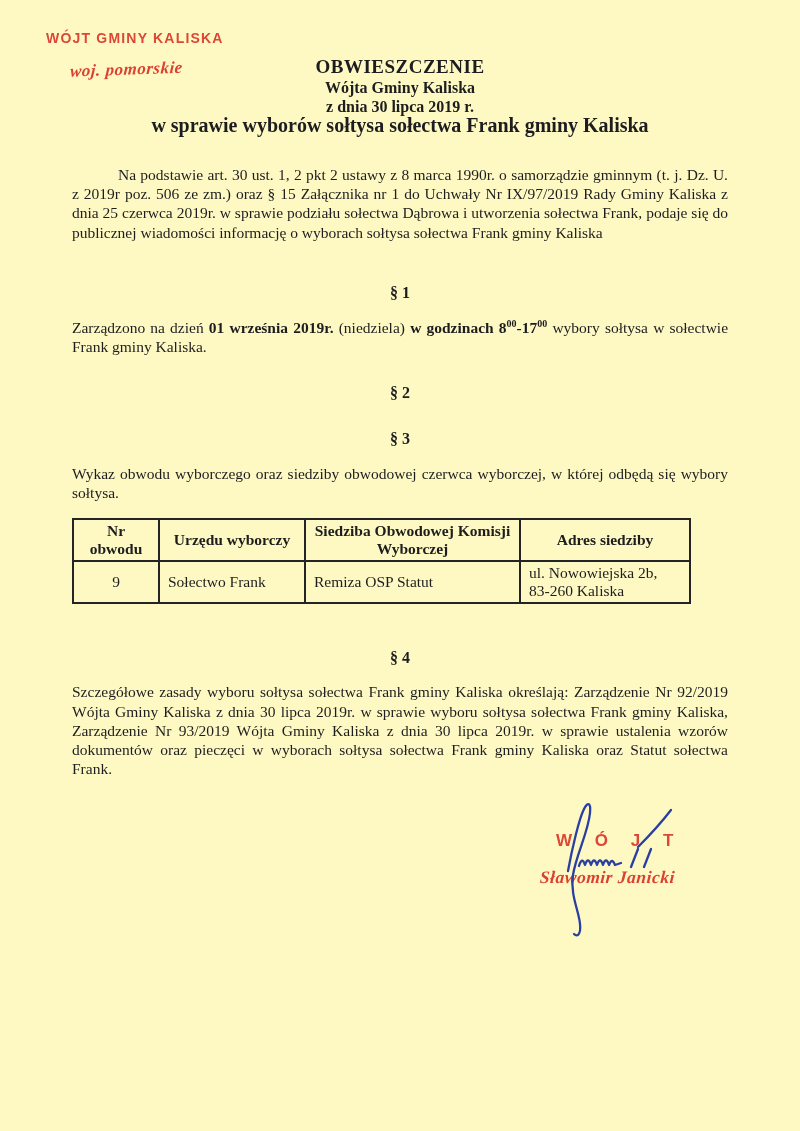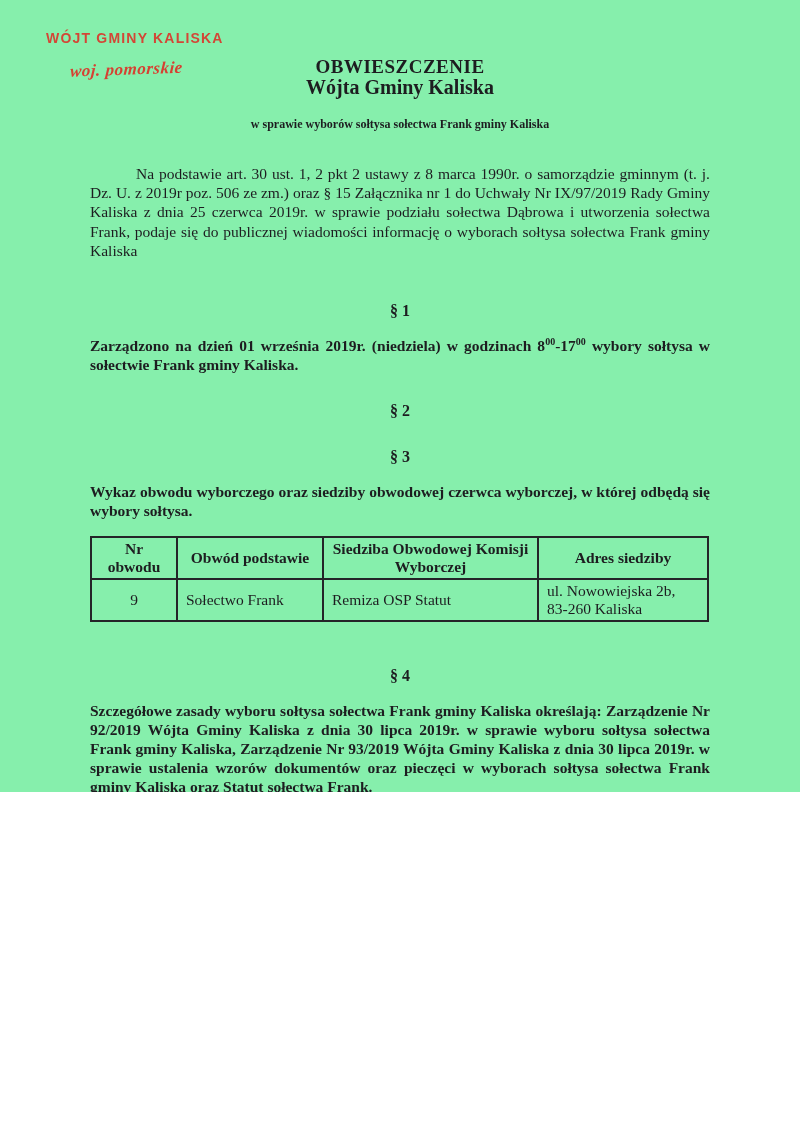--- a/index.html
+++ b/index.html
@@ -1,20 +1,20 @@
 <!DOCTYPE html>
 <html style="--stamp-red: #da382c; --signature-blue: #2b3fa3; --ink: #1d1d20;"><head>
 <meta charset="utf-8">
 <style>
   html, body { margin: 0; padding: 0; background: #ffffff; }
   .page {
     position: relative;
     width: 800px;
-    height: 792px;
-    background: #86efac;
+    height: 1131px;
+    background: #fef9c3;
     font-family: "Liberation Serif", "DejaVu Serif", serif;
     color: var(--ink, #1d1d20);
     overflow: hidden;
   }
 
   
   .office-stamp {
     position: absolute;
     top: 30px;
     left: 46px;
@@ -33,48 +33,47 @@
     font-weight: bold;
     font-size: 17px;
     transform: rotate(-2deg) skewX(-6deg);
     letter-spacing: .5px;
     opacity: .95;
   }
 
   
   .doc-header { text-align: center; padding-top: 56px; }
   .doc-title  { font-weight: bold; font-size: 19px; letter-spacing: .5px; line-height: 22px; }
-  .doc-org    { font-weight: bold; font-size: 20px; line-height: 19px; }
+  .doc-org    { font-weight: bold; font-size: 16px; line-height: 19px; }
   .doc-date   { font-weight: bold; font-size: 16px; line-height: 19px; }
   .doc-subject{
-    margin-top: 18px;
     text-align: center;
     font-weight: bold;
-    font-size: 12px;
+    font-size: 20px;
     line-height: 19px;
   }
 
   
-  .content { margin: 0 90px; font-size: 15.5px; line-height: 19.2px; }
+  .content { margin: 0 72px; font-size: 15.5px; line-height: 19.2px; }
   .intro {
     margin-top: 30px;
     text-align: justify;
     text-indent: 46px;
   }
   .sec-heading {
     text-align: center;
     font-weight: bold;
     font-size: 16px;
     margin-bottom: 1px;
   }
   .sec-heading.h1 { margin-top: 41px; }
   .sec-heading.h2 { margin-top: 27px; }
   .sec-heading.h3 { margin-top: 27px; }
   .sec-heading.h4 { margin-top: 44px; }
-  .sec-text { text-align: justify; font-weight: bold; }
+  .sec-text { text-align: justify; }
   .sec-text sup { font-size: 10px; line-height: 0; }
 
   
   table.election {
     margin-top: 10px;
     border-collapse: collapse;
     width: 617px;
     table-layout: fixed;
     font-size: 15.5px;
   }
@@ -95,21 +94,21 @@
     left: 520px;
     top: 795px;
     width: 210px;
     height: 160px;
   }
   .wojt-title {
     position: absolute;
     left: 36px;
     top: 36px;
     color: var(--stamp-red, #da382c);
-    font-family: Liberation Serif, serif;
+    font-family: Liberation Sans, sans-serif;
     font-weight: bold;
     font-size: 17px;
     letter-spacing: 9px;
     opacity: .92;
   }
   .sig-name {
     position: absolute;
     left: 20px;
     top: 72px;
     color: var(--stamp-red, #da382c);
@@ -135,20 +134,21 @@
 <div class="page">
 
   <div class="office-stamp">
     <div class="line1">WÓJT GMINY KALISKA</div>
     <div class="line2">woj. pomorskie</div>
   </div>
 
   <div class="doc-header">
     <div class="doc-title">OBWIESZCZENIE</div>
     <div class="doc-org">Wójta Gminy Kaliska</div>
+    <div class="doc-date">z dnia 30 lipca 2019 r.</div>
   </div>
 
   <div class="doc-subject">w sprawie wyborów sołtysa sołectwa Frank gminy Kaliska</div>
 
   <div class="content">
 
     <p class="intro">Na podstawie art. 30 ust. 1, 2 pkt 2 ustawy z 8 marca 1990r. o samorządzie gminnym (t. j. Dz. U. z 2019r poz. 506 ze zm.) oraz § 15 Załącznika nr 1 do Uchwały Nr IX/97/2019 Rady Gminy Kaliska z dnia 25 czerwca 2019r. w sprawie podziału sołectwa Dąbrowa i utworzenia sołectwa Frank, podaje się do publicznej wiadomości informację o wyborach sołtysa sołectwa Frank gminy Kaliska</p>
 
     <div class="sec-heading h1">§ 1</div>
     <p class="sec-text">Zarządzono na dzień <b>01 września 2019r.</b> (niedziela) <b>w godzinach 8</b><b><sup>00</sup></b><b>-17</b><b><sup>00</sup></b> wybory sołtysa w sołectwie Frank gminy Kaliska.</p>
@@ -161,21 +161,21 @@
     <table class="election">
       <colgroup>
           <col class="c1">
           <col class="c2">
           <col class="c3">
           <col class="c4">
         </colgroup>
       <thead>
         <tr>
           <th>Nr obwodu</th>
-          <th>Obwód podstawie</th>
+          <th>Urzędu wyborczy</th>
           <th>Siedziba Obwodowej Komisji Wyborczej</th>
           <th>Adres siedziby</th>
         </tr>
       </thead>
       <tbody>
         <tr>
           <td class="c-center">9</td>
           <td>Sołectwo Frank</td>
           <td>Remiza OSP Statut</td>
           <td class="c-addr">ul. Nowowiejska 2b,

